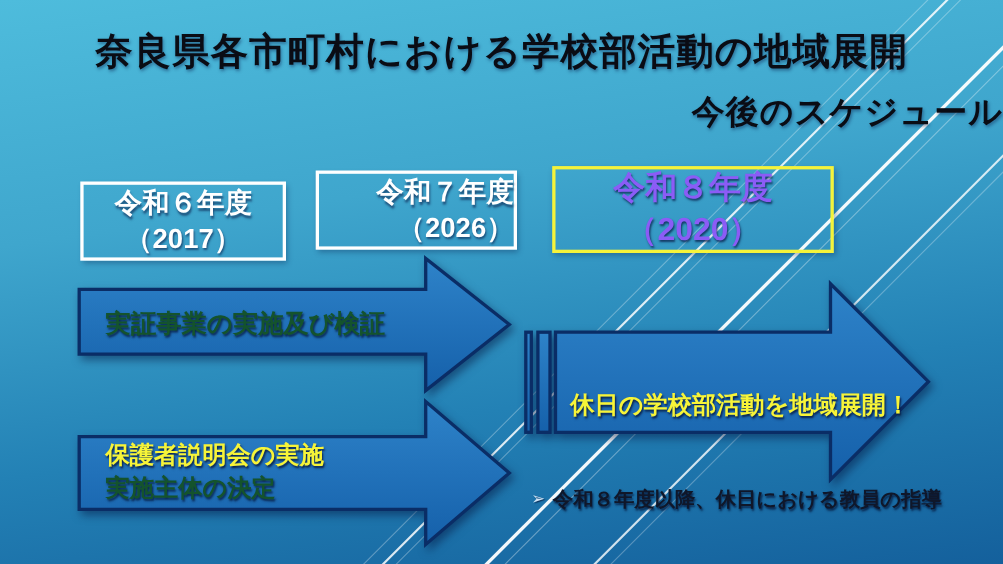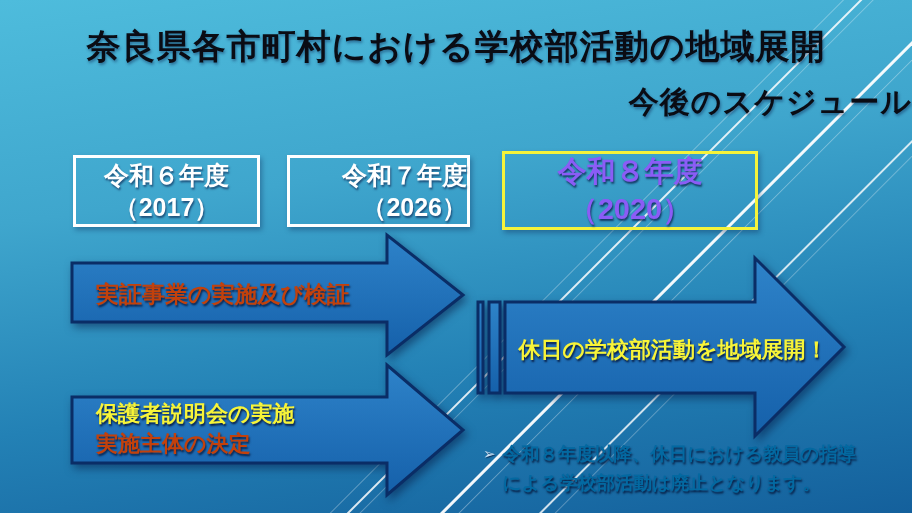--- a/index.html
+++ b/index.html
@@ -50,59 +50,59 @@
     position: absolute;
     border: 3px solid #ffffff;
     box-shadow: 2px 3px 5px rgba(8, 30, 75, 0.35);
     display: flex; flex-direction: column;
     align-items: center; justify-content: center;
     text-align: center;
     color: #ffffff; font-weight: bold; font-size: 25px;
     line-height: 1.28;
     text-shadow: 1px 2px 2px rgba(8, 25, 70, 0.6);
   }
-  .yb1 { left: 73px;  top: 155px; width: 181px; height: 66px; text-align: center; }
+  .yb1 { left: 73px;  top: 165px; width: 181px; height: 66px; text-align: center; }
   .yb2 { left: 287px; top: 155px; width: 177px; height: 66px; align-items: flex-end; }
   .yb3 {
     left: 502px; top: 151px; width: 250px; height: 73px;
     border-color: #f5f33a; color: #8b5cf6;
     font-size: 29px;
     text-shadow: 1px 2px 2px rgba(8, 25, 70, 0.75);
   }
 
   svg.arrow { position: absolute; overflow: visible; }
   .arrow-shape {
     fill: url(#arrowGrad);
     stroke: #0a2d66; stroke-width: 3; stroke-linejoin: miter;
   }
   .shadowed { filter: drop-shadow(3px 4px 4px rgba(4, 22, 64, 0.5)); }
 
   .arrow-label {
     position: absolute; z-index: 3;
     font-weight: bold; white-space: nowrap;
     text-shadow: 1px 2px 2px rgba(5, 20, 55, 0.8);
   }
-  .lbl-white { color: #c2410c; }
+  .lbl-white { color: #14532d; }
   .lbl-yellow { color: #f7f438; text-shadow: 1px 2px 2px rgba(5, 20, 55, 0.9); }
   .lbl-demo   { left: 96px;  top: 279px; font-size: 23px; }
   .lbl-prep1  { left: 96px;  top: 399px; font-size: 22px; }
   .lbl-prep2  { left: 96px;  top: 429px; font-size: 22px; }
-  .lbl-expand { left: 508px; top: 335px; width: 330px; font-size: 22px; text-align: center; }
+  .lbl-expand { left: 508px; top: 353px; width: 330px; font-size: 22px; text-align: center; }
 
   .note {
     position: absolute; left: 483px; top: 440px; width: 410px;
     display: flex; align-items: flex-start; gap: 7px;
     z-index: 3;
   }
   .note-bullet {
     color: #cfe3f5; font-size: 15px; line-height: 28px;
     text-shadow: 1px 1px 1px rgba(5, 20, 55, 0.7);
   }
   .note-text {
-    color: #0369a1; font-weight: bold;
+    color: #0f172a; font-weight: bold;
     font-size: 18.5px; line-height: 1.55;
     text-shadow: 1px 2px 2px rgba(5, 20, 55, 0.85);
   }
 </style>
 </head>
 <body>
 
 <div class="diag-lines">
   <i class="dl1"></i>
   <i class="dl2"></i>
@@ -152,17 +152,16 @@
     <rect class="arrow-shape" x="3" y="47" width="5" height="91"></rect>
     <rect class="arrow-shape" x="14" y="47" width="11" height="91"></rect>
     <polygon class="arrow-shape" points="30,47 280,47 280,3 369,92 280,181 280,138 30,138"></polygon>
   </svg>
   <div class="arrow-label lbl-yellow lbl-expand">休日の学校部活動を地域展開！</div>
 
   <div class="note">
     <span class="note-bullet">➢</span>
     <div class="note-text">
       <div>令和８年度以降、休日における教員の指導</div>
-      <div>による学校部活動は廃止となります。</div>
     </div>
   </div>
 
 </div>
 
 </body></html>

